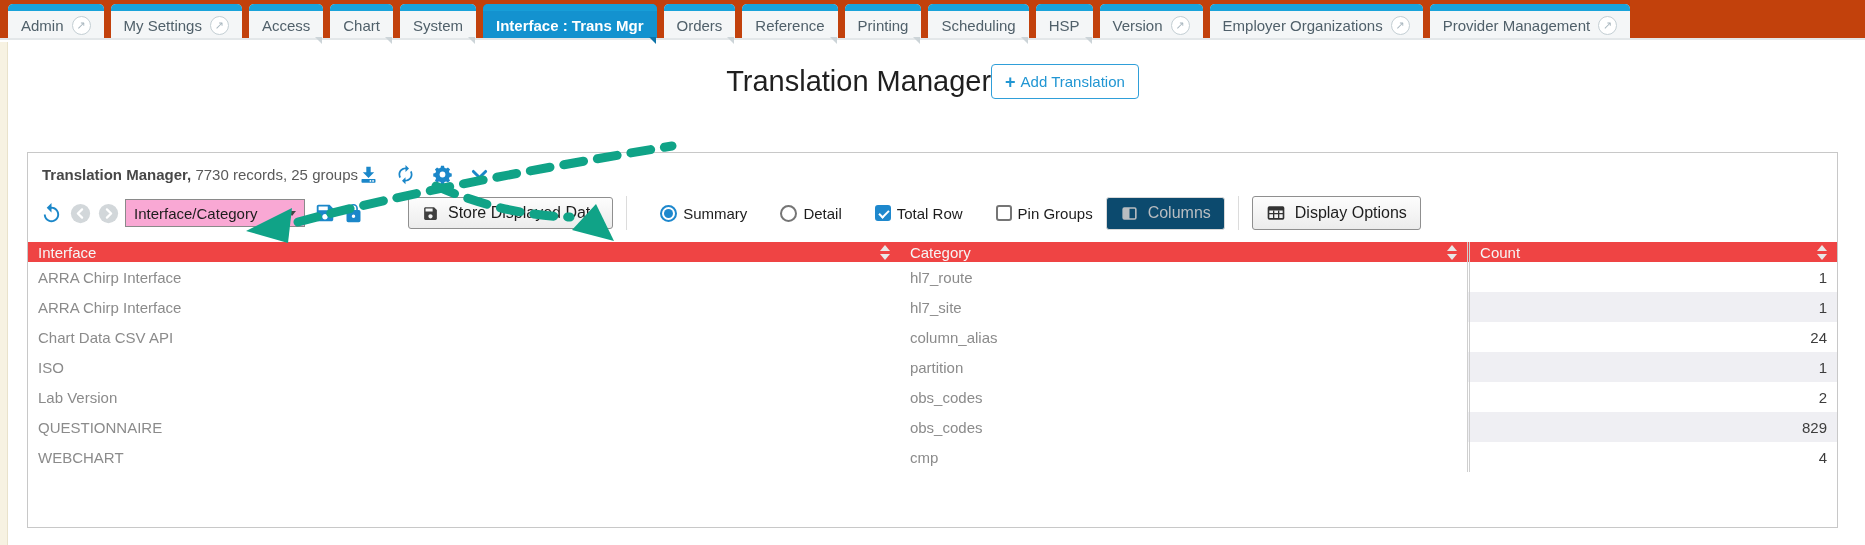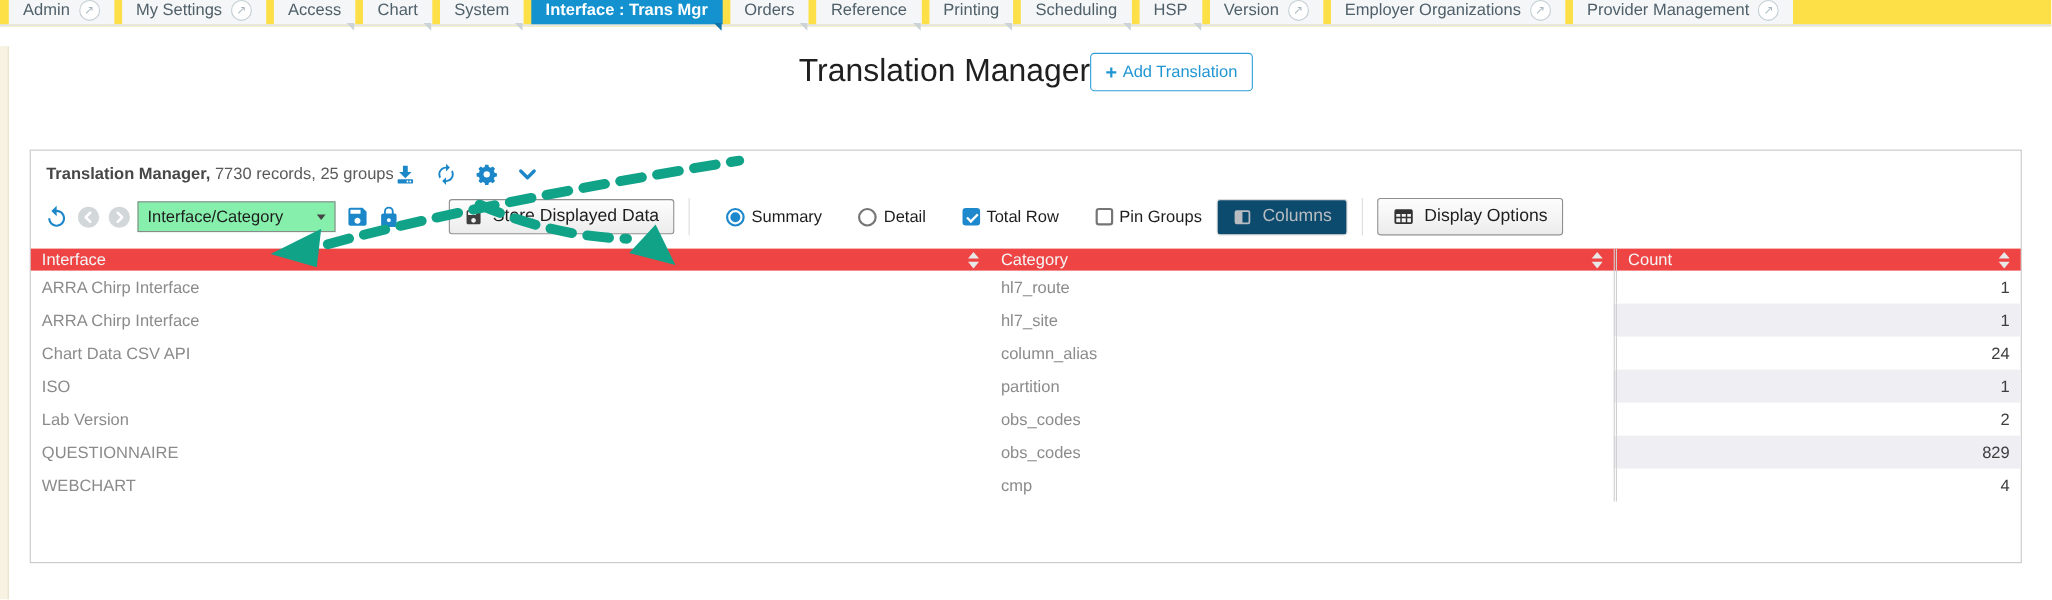--- a/index.html
+++ b/index.html
@@ -1,21 +1,21 @@
 <!DOCTYPE html>
 <html><head>
 <meta charset="utf-8">
 <style>
   * { box-sizing: border-box; }
   html,body { margin:0; width:1865px; height:545px; overflow:hidden;
     font-family:"Liberation Sans", sans-serif; background:#fff; position:relative; }
 
   
   .tab-bar { display:flex; align-items:flex-end; gap:7px; padding:4px 0 0 8px;
-    height:24px; border-bottom:2px solid #e3e7e9; background:#fde047; }
+    height:40px; border-bottom:2px solid #e3e7e9; background:#c2410c; }
   .tab { position:relative; display:flex; align-items:center; gap:8px; height:34px;
     padding:8px 13px 0; background:#f4f6f7; border-radius:5px 5px 0 0;
     font-size:15px; color:#50606a; white-space:nowrap; cursor:pointer; }
   .tab::before { content:''; position:absolute; top:0; left:0; right:0; height:7px;
     background:#19a3da; border-radius:5px 5px 0 0; }
   .tab.active { background:#1392cf; color:#fff; font-weight:bold; }
   .tab.active::before { background:#179ed7; }
   .tab .ext { display:none; width:19px; height:19px; border:1px solid #c4cfd4;
     border-radius:50%; align-items:center; justify-content:center;
     font-size:11px; color:#a9b7bf; background:#fff; font-weight:normal; }
@@ -45,21 +45,21 @@
   .p-summary b { color:#474747; }
   .head-icons { display:flex; gap:16px; align-items:center; }
   .head-icons svg { width:21px; height:21px; cursor:pointer; }
 
   
   .toolbar { display:flex; align-items:center; padding:7px 12px 10px; }
   .toolbar svg { flex:none; }
   .icon-gap { margin-right:7px; cursor:pointer; }
   .select { display:flex; align-items:center; justify-content:space-between; width:180px;
     height:28px; border:1px solid #8a8a8a; padding:0 8px; font-size:15px; color:#1d1d1d;
-    background:#86efac; margin:0 9px 0 6px; cursor:pointer; }
+    background:#f9a8d4; margin:0 9px 0 6px; cursor:pointer; }
   .caret { width:0; height:0; border-left:4px solid transparent;
     border-right:4px solid transparent; border-top:5px solid #444; }
   .btn { display:flex; align-items:center; gap:9px; border:1px solid #8f8f8f;
     background:linear-gradient(#fdfdfd,#ececec); font-size:16px; color:#1d1d1d;
     padding:6px 13px; border-radius:3px; cursor:pointer; white-space:nowrap; }
   .btn.store { margin-left:44px; }
   .btn.disabled { border-color:#d9d9d9; background:#0c4a6e; color:#b9bdc1; cursor:default; }
   .sep { width:1px; height:34px; background:#dcdcdc; margin:0 13px; }
   .opt { display:flex; align-items:center; gap:6px; margin-right:13px; font-size:15px;
     color:#1d1d1d; cursor:pointer;padding-left:20px; }

